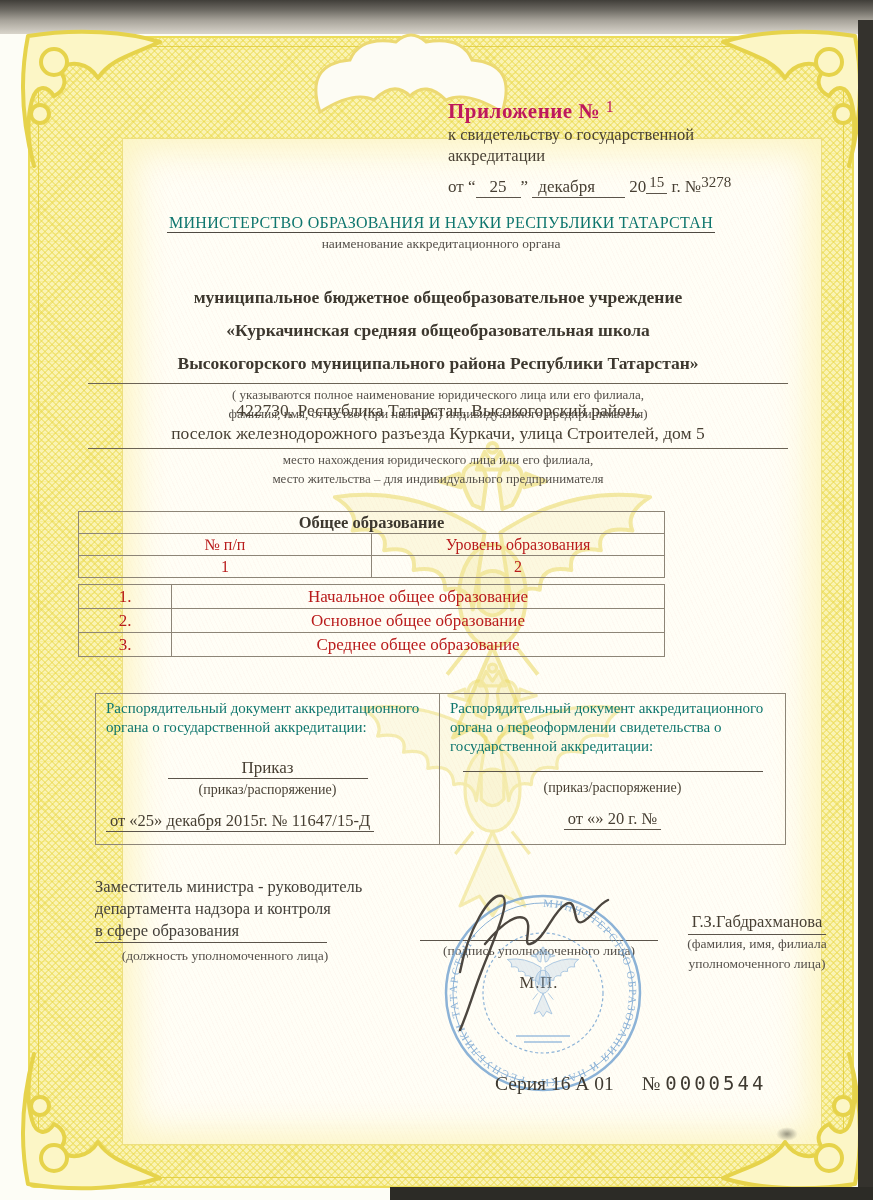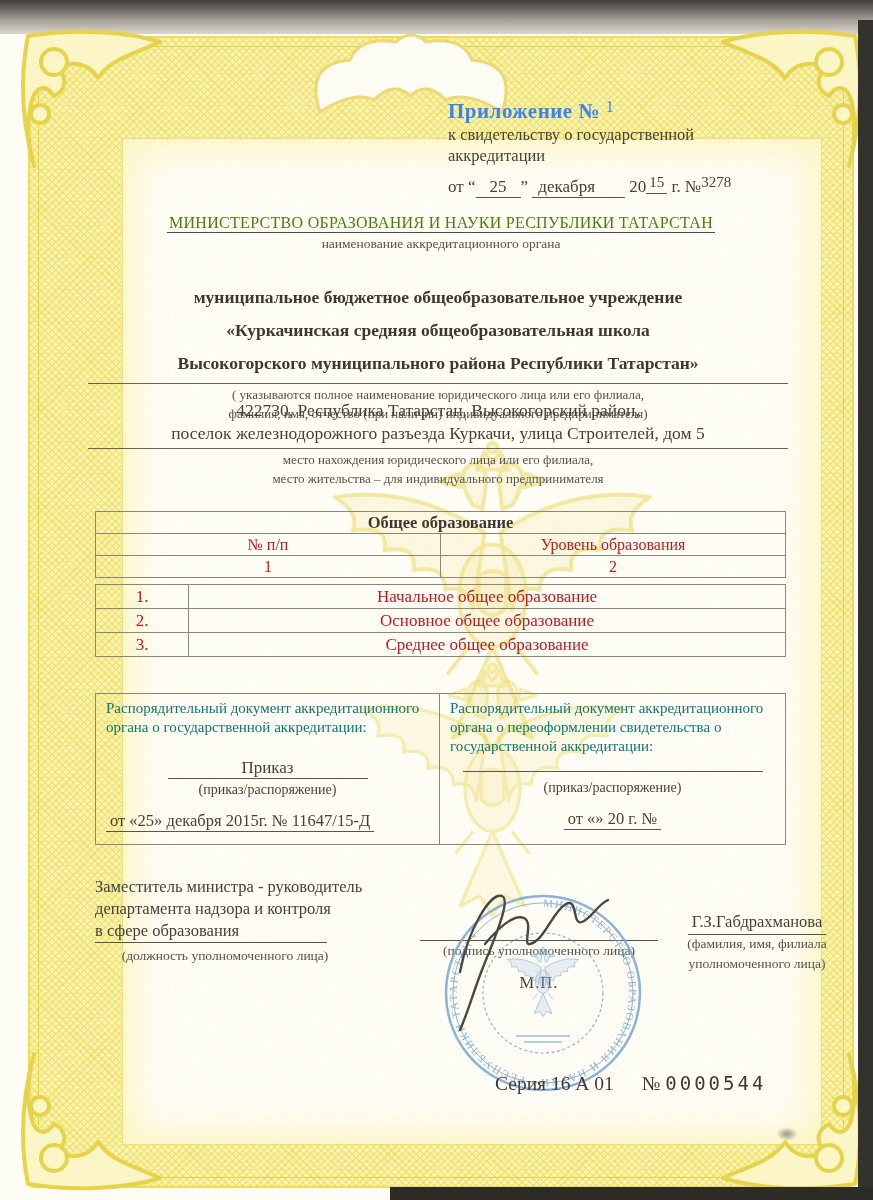--- a/index.html
+++ b/index.html
@@ -38,39 +38,39 @@
   .corner.br{right:8px;bottom:6px;transform:scale(-1,-1);}
   .crest{position:absolute;left:302px;top:28px;width:218px;height:92px;}
   .watermark{position:absolute;color:#e9d75e;}
   .wm1{left:295px;top:438px;width:395px;height:335px;opacity:.6;}
   .wm2{left:330px;top:660px;width:325px;height:275px;opacity:.5;}
   
   .u{border-bottom:1px solid #5b544a;}
   .cap{color:#55504a;}
   
   .doc-header{position:absolute;left:448px;top:94px;width:360px;line-height:21px;font-size:16.5px;}
-  .doc-header .t{font-size:21px;font-weight:bold;letter-spacing:.5px;line-height:26px;color:#3b82f6;}
+  .doc-header .t{font-size:21px;font-weight:bold;letter-spacing:.5px;line-height:26px;color:#be185d;}
   .doc-header .t .num{font-size:16px;vertical-align:6px;font-weight:normal;}
   .dateline{margin-top:6px;font-size:17px;white-space:nowrap;}
   .dateline .blank-day{display:inline-block;border-bottom:1px solid #5b544a;padding:0 14px;}
   .dateline .blank-month{display:inline-block;border-bottom:1px solid #5b544a;padding:0 30px 0 6px;}
   .dateline .y{display:inline-block;border-bottom:1px solid #5b544a;padding:0 3px;}
   .dateline .sup{font-size:15px;vertical-align:5px;}
   
   .ministry{position:absolute;left:95px;top:214px;width:692px;text-align:center;}
-  .ministry .name{font-size:16px;letter-spacing:.3px;border-bottom:1px solid #4f4a42;padding:0 2px 1px;color:#4d7c0f;}
+  .ministry .name{font-size:16px;letter-spacing:.3px;border-bottom:1px solid #4f4a42;padding:0 2px 1px;color:#0f766e;}
   .ministry .cap{font-size:13.5px;margin-top:4px;}
   .org{position:absolute;left:88px;top:281px;width:700px;text-align:center;}
   .org .l{font-weight:bold;font-size:17.5px;line-height:33px;color:#3d382f;}
   .rule{border-top:1px solid #6b6355;margin-top:3px;}
   .org .cap,.address .cap{font-size:13px;line-height:16px;margin-top:3px;}
   .address{position:absolute;left:88px;top:399px;width:700px;text-align:center;}
   .address .l{font-size:17.5px;line-height:23px;}
   
-  .edu{position:absolute;left:95px;top:511px;width:691px;}
+  .edu{position:absolute;left:78px;top:511px;width:587px;}
   .edu table{width:100%;border-collapse:collapse;table-layout:fixed;}
   .edu td{border:1px solid #8d8577;text-align:center;font-size:16px;padding:0 4px;height:21px;color:#b91c1c;background:transparent;}
   .edu .c1{width:84px;}
   .edu .title{font-weight:bold;font-size:16.5px;color:#3d382f;}
   .edu .data{margin-top:6px;}
   .edu .data td{height:23px;font-size:17px;}
   
   .orders{position:absolute;left:95px;top:693px;width:691px;height:152px;border:1px solid #8d8577;display:flex;box-sizing:border-box;}
   .ord-col{padding:5px 10px 8px;box-sizing:border-box;font-size:15px;line-height:19px;}
   .ord-left{width:344px;border-right:1px solid #8d8577;}

